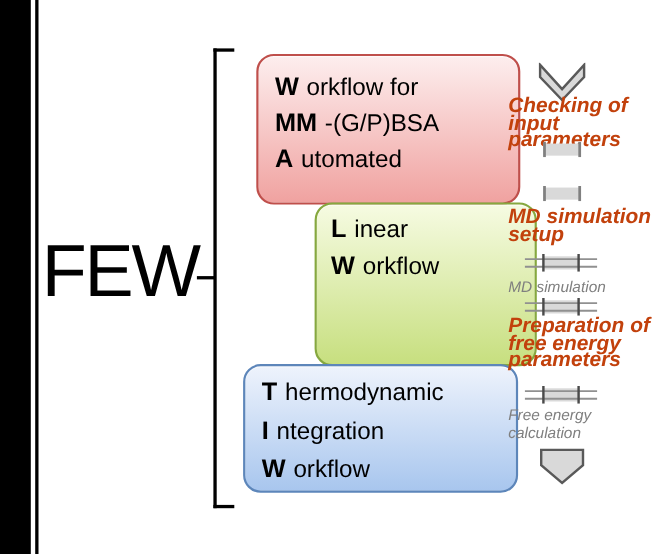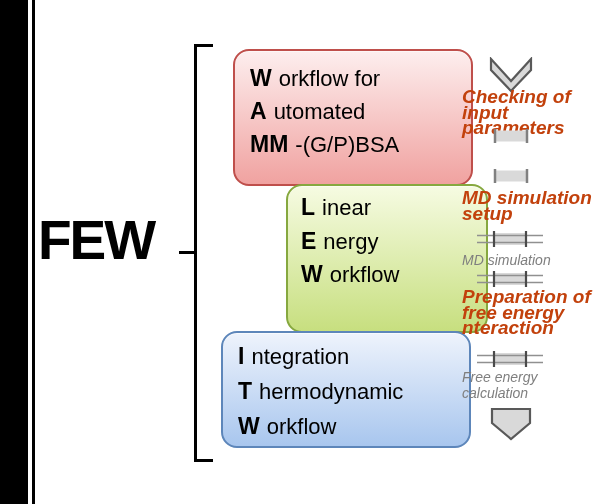--- a/index.html
+++ b/index.html
@@ -6,21 +6,21 @@
   #canvas{
     position:relative;width:600px;height:504px;background:#fff;overflow:hidden;
     font-family:"Liberation Sans",sans-serif;color:#000;
   }
   
   .edge-bar{position:absolute;left:0;top:0;width:28px;height:504px;background:#000;}
   .edge-line{position:absolute;left:32px;top:0;width:3px;height:504px;background:#000;}
   
   .few{
     position:absolute;left:38px;top:213px;width:160px;
-    font-size:55px;font-weight:bold;letter-spacing:-2px;line-height:1;
+    font-size:67px;font-weight:normal;letter-spacing:-2px;line-height:1;
   }
   
   .brace div{position:absolute;background:#000;}
   .brace-line{left:194px;top:44px;width:3px;height:418px;}
   .brace-top{left:194px;top:44px;width:19px;height:3px;}
   .brace-bottom{left:194px;top:459px;width:19px;height:3px;}
   .brace-mid{left:179px;top:251px;width:16px;height:3px;}
   
   .gbox{
     position:absolute;border-radius:16px;border:2.5px solid #000;
@@ -67,33 +67,32 @@
 
   <div class="brace">
     <div class="brace-line"></div>
     <div class="brace-top"></div>
     <div class="brace-bottom"></div>
     <div class="brace-mid"></div>
   </div>
 
   <div class="gbox box-red">
     <div class="bl"><span class="lead">W</span><span>orkflow for</span></div>
+    <div class="bl"><span class="lead">MM</span><span>-(G/P)BSA</span></div>
     <div class="bl"><span class="lead">A</span><span>utomated</span></div>
-    <div class="bl"><span class="lead">MM</span><span>-(G/P)BSA</span></div>
   </div>
 
   <div class="gbox box-green">
     <div class="bl"><span class="lead">L</span><span>inear</span></div>
-    <div class="bl"><span class="lead">E</span><span>nergy</span></div>
     <div class="bl"><span class="lead">W</span><span>orkflow</span></div>
   </div>
 
   <div class="gbox box-blue">
+    <div class="bl"><span class="lead">T</span><span>hermodynamic</span></div>
     <div class="bl"><span class="lead">I</span><span>ntegration</span></div>
-    <div class="bl"><span class="lead">T</span><span>hermodynamic</span></div>
     <div class="bl"><span class="lead">W</span><span>orkflow</span></div>
   </div>
 
   <svg class="flow-shape" style="left:489px;top:57px" width="44" height="36" viewBox="0 0 44 36">
     <polygon points="2,2 22,24 42,2 42,13 22,34 2,13" fill="#d9d9d9" stroke="#595959" stroke-width="2.2"></polygon>
   </svg>
 
   <div class="flow-label" style="top:89px">Checking of input
 parameters</div>
 
@@ -126,21 +125,21 @@
   <svg class="flow-shape" style="left:477px;top:271px" width="66" height="16" viewBox="0 0 66 16">
     <rect x="17" y="2" width="32" height="12" fill="#d9d9d9"></rect>
     <line x1="0" y1="4.5" x2="66" y2="4.5" stroke="#909090" stroke-width="1.6"></line>
     <line x1="0" y1="11.5" x2="66" y2="11.5" stroke="#909090" stroke-width="1.6"></line>
     <line x1="17" y1="0" x2="17" y2="16" stroke="#4a4a4a" stroke-width="2.2"></line>
     <line x1="49" y1="0" x2="49" y2="16" stroke="#4a4a4a" stroke-width="2.2"></line>
   </svg>
 
   <div class="flow-label" style="top:289px">Preparation of
 free energy
-nteraction</div>
+parameters</div>
 
   <svg class="flow-shape" style="left:477px;top:351px" width="66" height="16" viewBox="0 0 66 16">
     <rect x="17" y="2" width="32" height="12" fill="#d9d9d9"></rect>
     <line x1="0" y1="4.5" x2="66" y2="4.5" stroke="#909090" stroke-width="1.6"></line>
     <line x1="0" y1="11.5" x2="66" y2="11.5" stroke="#909090" stroke-width="1.6"></line>
     <line x1="17" y1="0" x2="17" y2="16" stroke="#4a4a4a" stroke-width="2.2"></line>
     <line x1="49" y1="0" x2="49" y2="16" stroke="#4a4a4a" stroke-width="2.2"></line>
   </svg>
 
   <div class="flow-label muted" style="top:369px">Free energy

